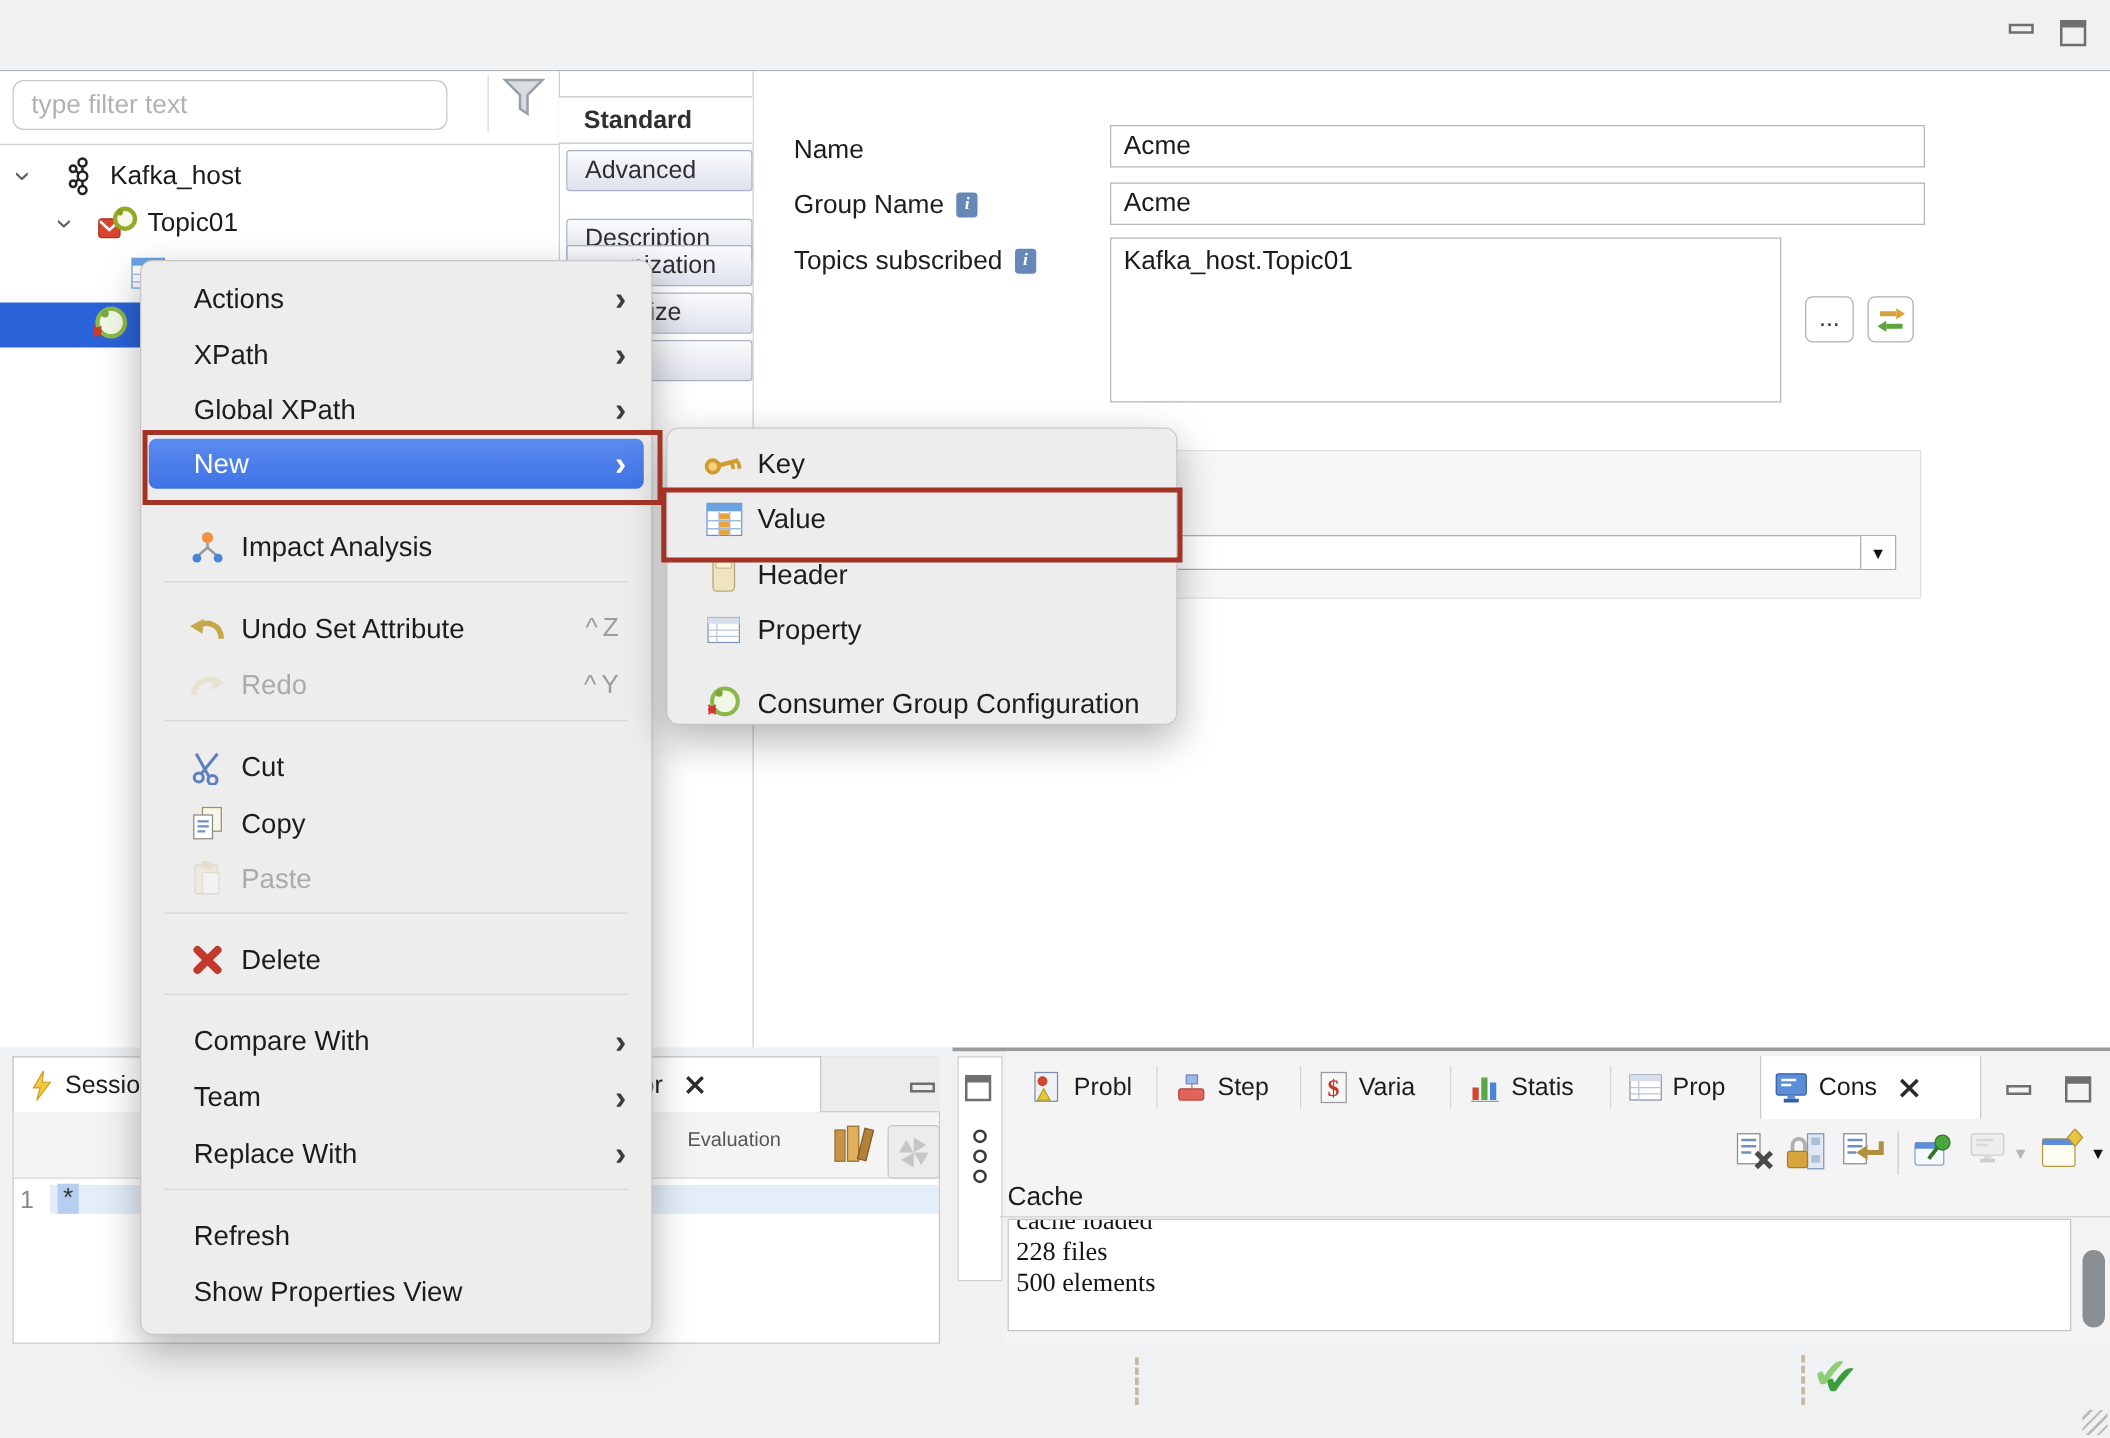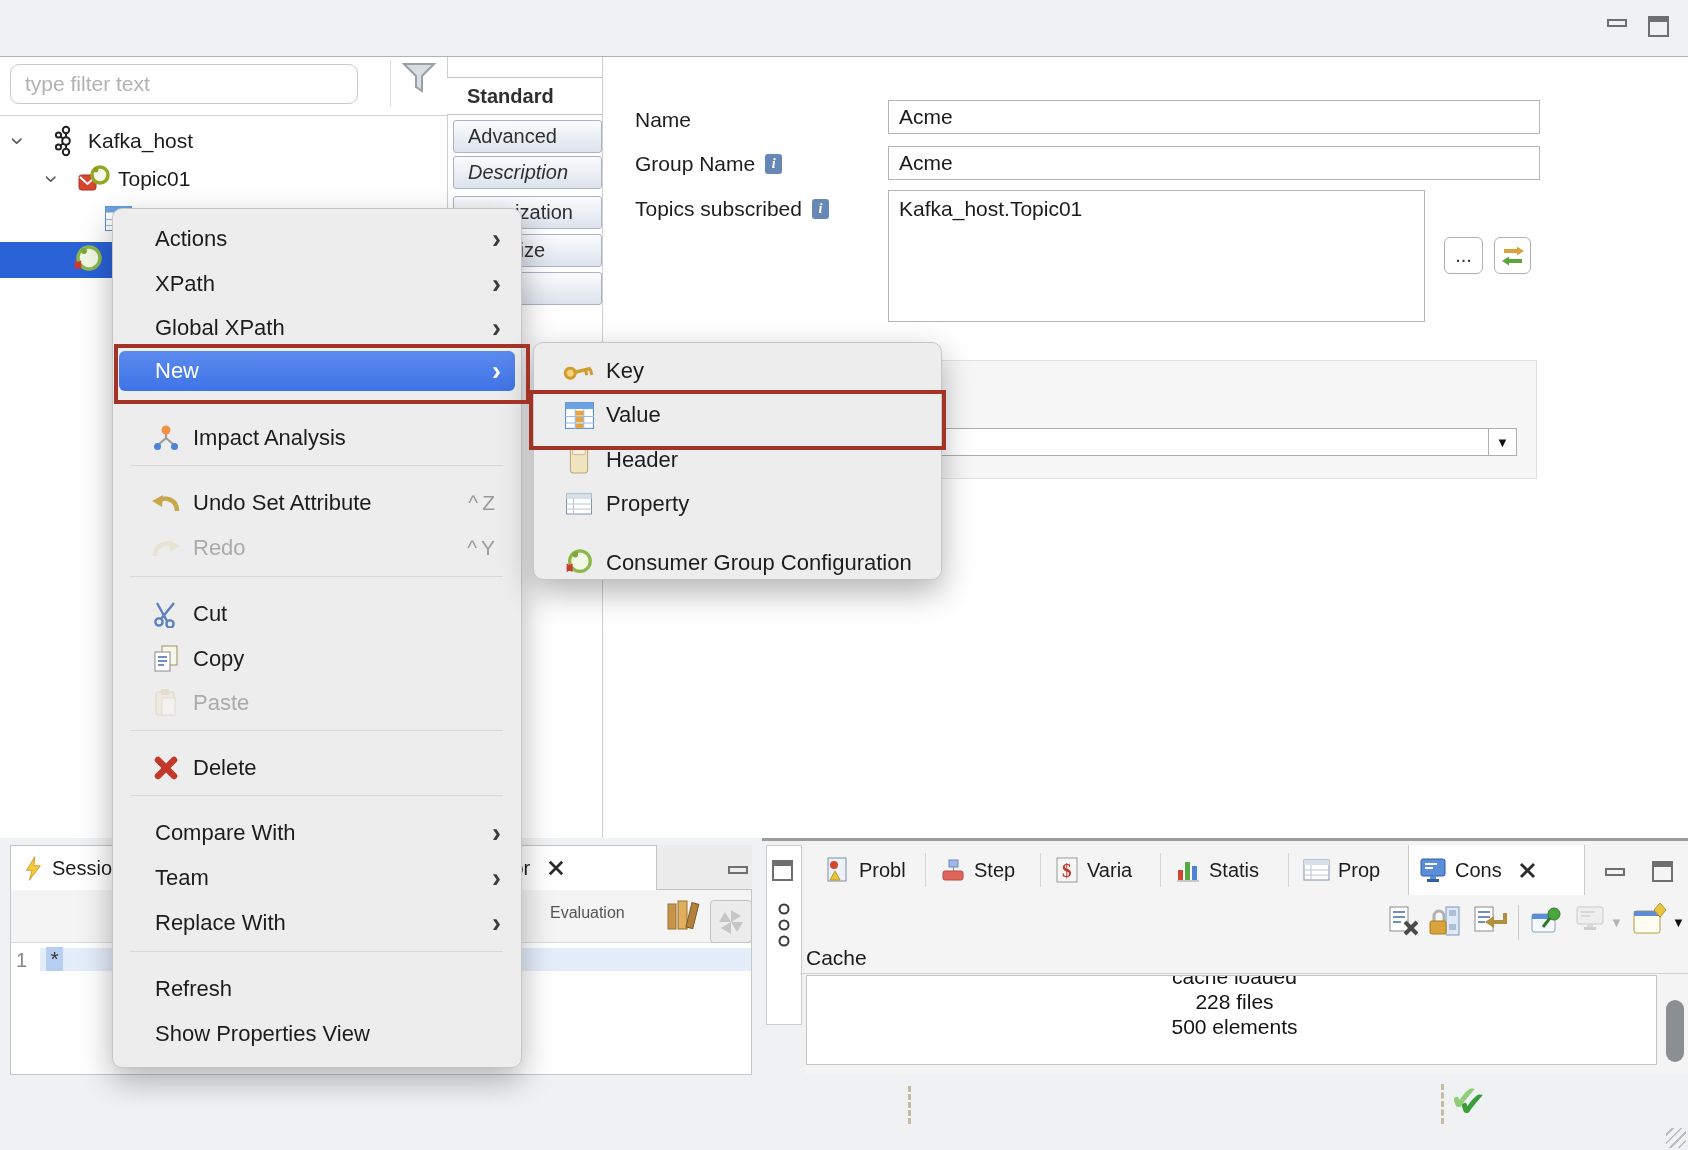--- a/index.html
+++ b/index.html
@@ -37,21 +37,21 @@
   .mi.hl .arr{color:#fff;}
   .mi.dis{color:#ababab;}
   .mi.dis .mic{opacity:.45;}
   .msep{position:absolute;left:18px;right:18px;height:1px;background:#d8d8d8;}
   .redbox{position:absolute;border:4px solid #a23325;z-index:60;}
   
   .btab{position:absolute;height:45px;background:#fff;border:1px solid #c2c2c2;border-bottom:none;display:flex;align-items:center;gap:9px;padding:0 12px;box-sizing:border-box;font-size:20px;color:#1c1c1e;}
   .rtab{position:absolute;top:845px;height:50px;display:flex;align-items:center;gap:8px;font-size:20px;color:#1c1c1e;padding:0 10px;box-sizing:border-box;}
   .rtab.active{background:#fff;border-left:1px solid #c9c9c9;border-right:1px solid #c9c9c9;}
   .tsep{position:absolute;top:853px;height:34px;width:1px;background:#d6d6d6;}
-  .mono{font-family:Liberation Sans, sans-serif;text-align:center;}
+  .mono{font-family:Liberation Serif, serif;}
   .minic{position:absolute;width:20px;height:8px;border:2px solid #6f6f6f;box-sizing:border-box;}
   .maxic{position:absolute;width:21px;height:21px;border:2px solid #6f6f6f;border-top-width:6px;box-sizing:border-box;}
   .dotgrab{position:absolute;width:0;border-left:3px dashed #c4b9a2;}
   .thumb{position:absolute;background:#8a8f94;border-radius:9px;}
   .grip{position:absolute;right:2px;bottom:2px;width:20px;height:20px;background:repeating-linear-gradient(135deg,transparent 0 4px,#bdbdbd 4px 6px);}
 </style>
 </head>
 <body>
 
 <div class="stage">
@@ -124,21 +124,21 @@
         </svg>
     </span>
   </div>
 
   <div class="ptab std" style="top:77px;">
       <span>Standard</span>
     </div>
   <div class="ptab" style="top:120px;">
       <span>Advanced</span>
     </div>
-  <div class="ptab" style="top:156px;font-style:italic;">
+  <div class="ptab" style="top:175px;">
       <span>Description</span>
     </div>
   <div class="ptab trunc" style="top:196px;">
       <span>nization</span>
     </div>
   <div class="ptab trunc" style="top:234px;">
       <span>alize</span>
     </div>
   <div class="ptab" style="top:272px;">
       <span></span>

